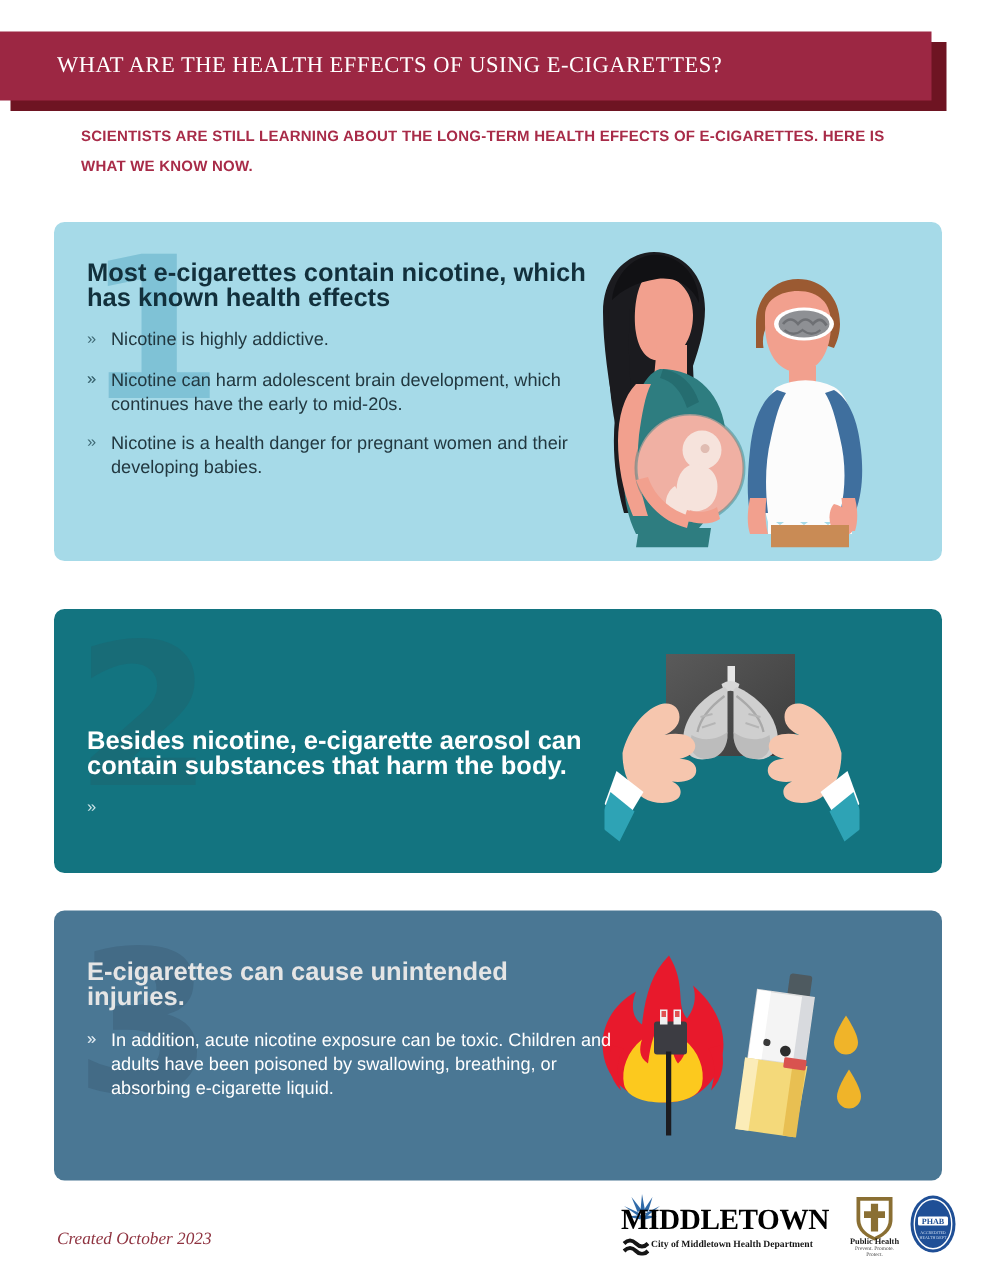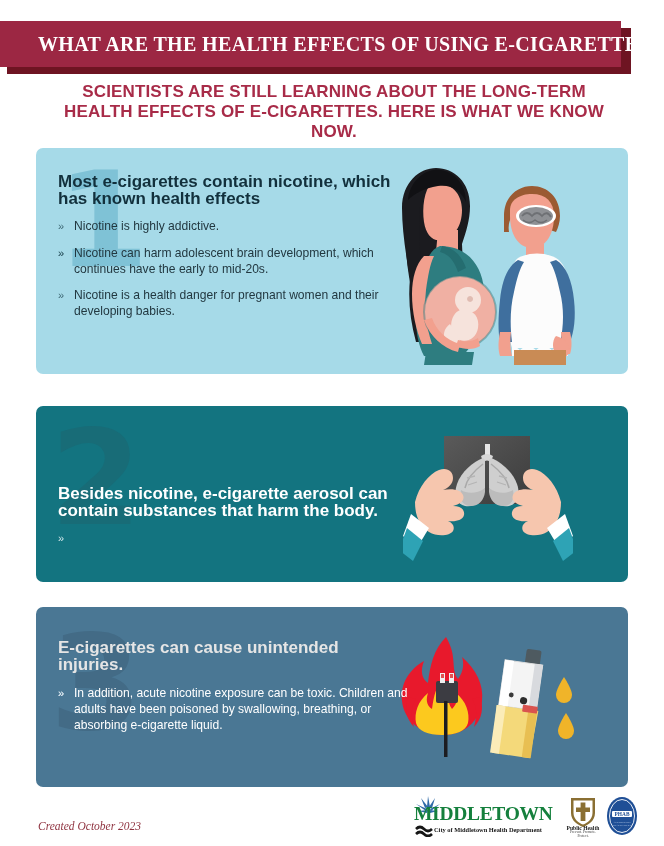--- a/index.html
+++ b/index.html
@@ -37,39 +37,38 @@
     top: 0;
     width: 621px;
     height: 46px;
     background: #9c2743;
     display: flex;
     align-items: center;
   }
   .header-title {
     color: #ffffff;
     font-family: "Liberation Serif", serif;
-    font-weight: bold;
-    font-size: 20px;
+    font-weight: normal;
+    font-size: 15px;
     letter-spacing: 0.35px;
     padding-left: 38px;
     white-space: nowrap;
   }
 
   
   .subtitle {
     position: absolute;
     left: 54px;
     top: 82px;
     width: 560px;
     color: #a82b48;
-    font-size: 17px;
+    font-size: 10px;
     font-weight: bold;
     line-height: 20px;
     letter-spacing: 0.15px;
-    text-align: center;
   }
 
   
   .card {
     position: absolute;
     border-radius: 7px;
     overflow: hidden;
   }
   .card-1 {
     left: 36px;
@@ -194,21 +193,21 @@
     height: 42px;
   }
   .mt-word {
     position: absolute;
     left: 0;
     top: 8px;
     font-family: "Liberation Serif", serif;
     font-weight: bold;
     font-size: 19.5px;
     letter-spacing: -0.3px;
-    color: #15803d;
+    color: #000000;
     line-height: 1;
   }
   .mt-sub {
     position: absolute;
     left: 20px;
     top: 30px;
     font-family: "Liberation Serif", serif;
     font-weight: bold;
     font-size: 6.4px;
     color: #161616;

